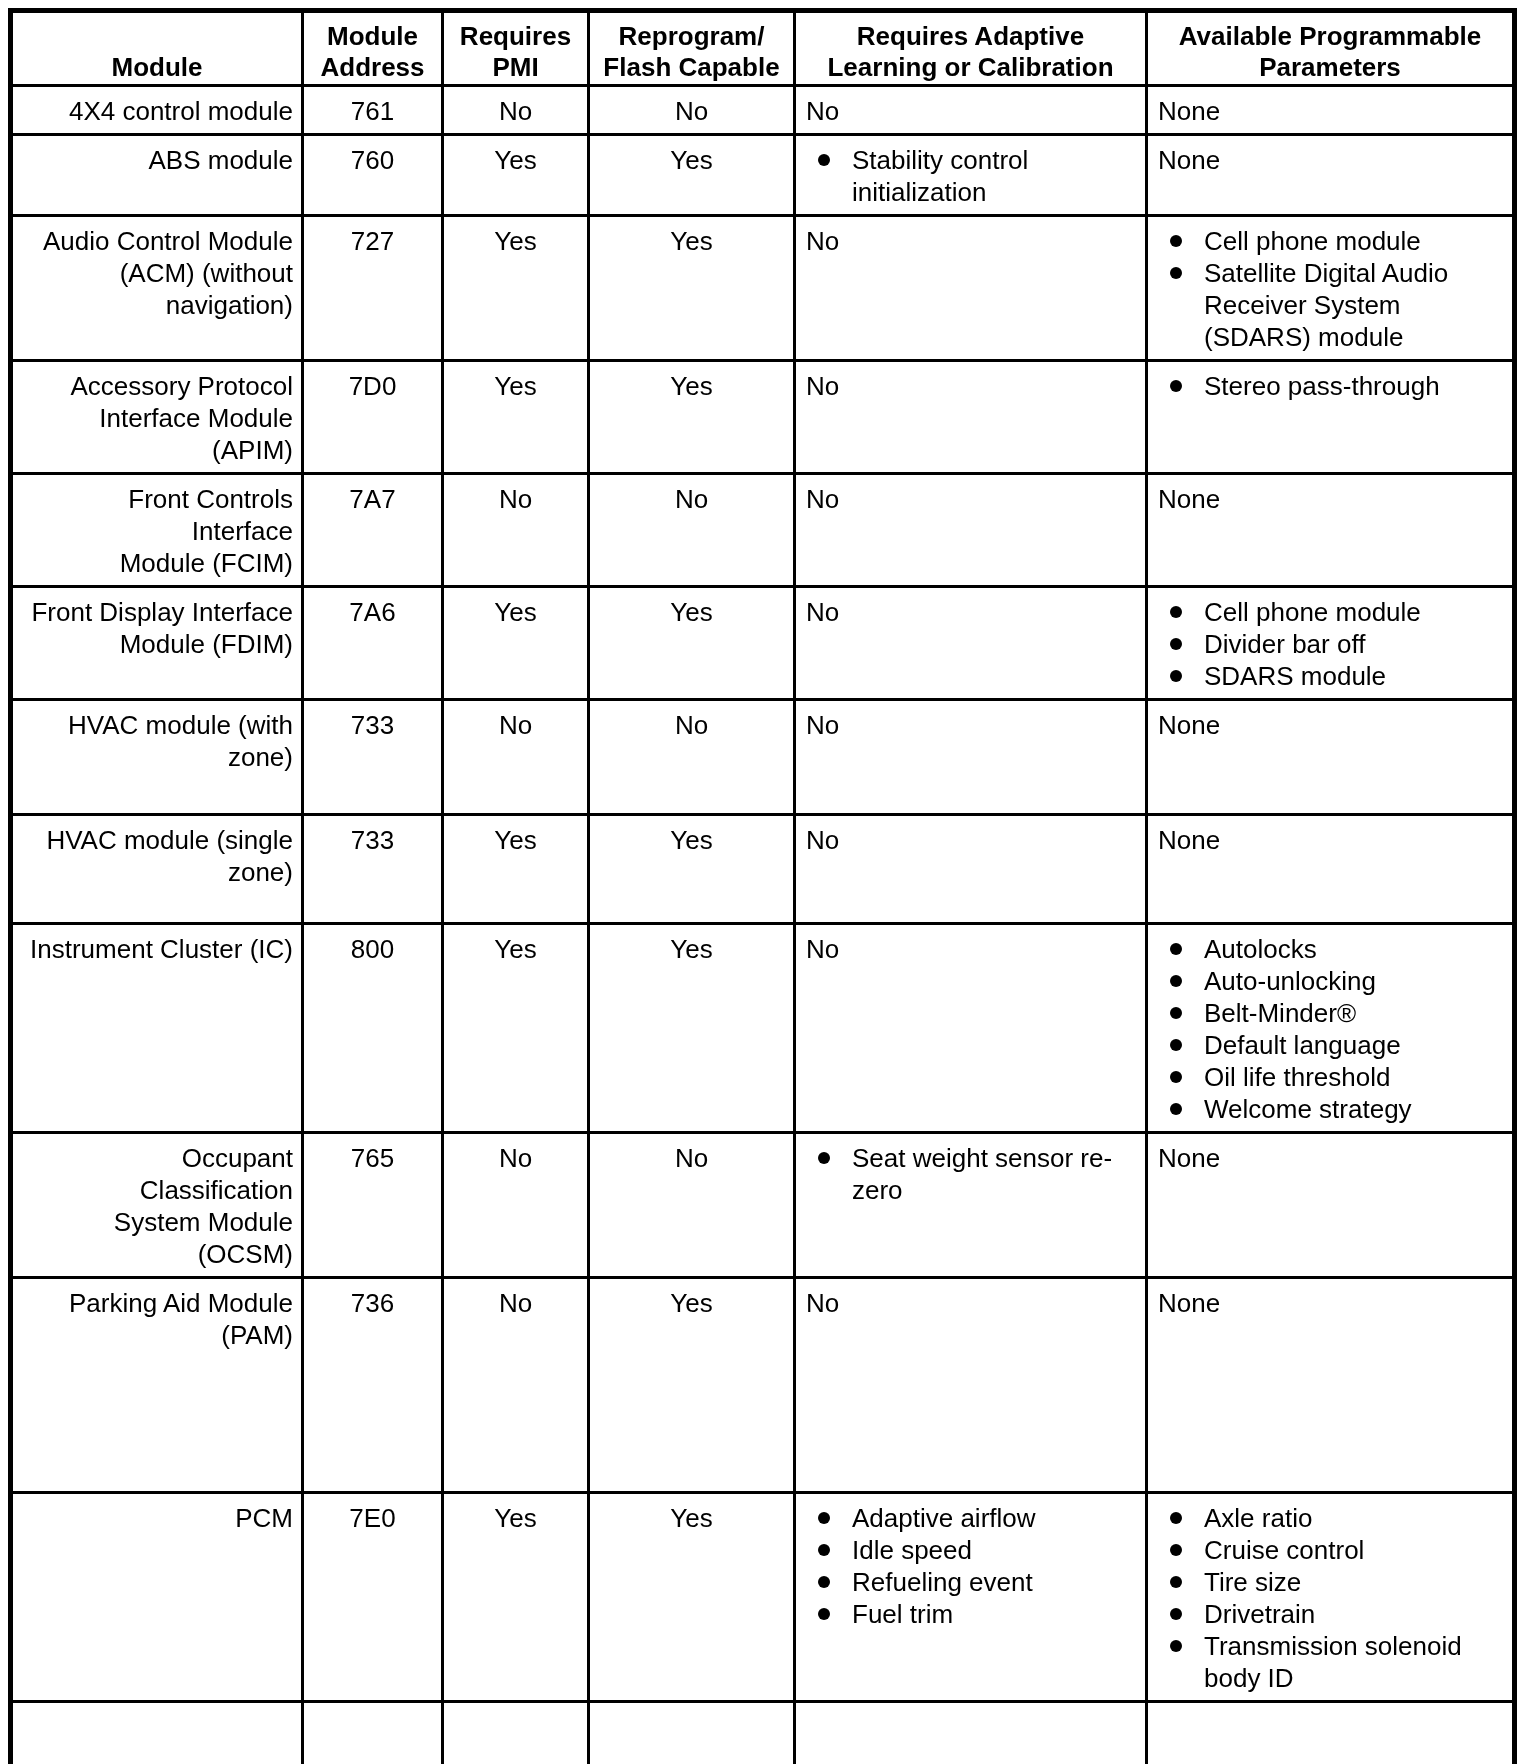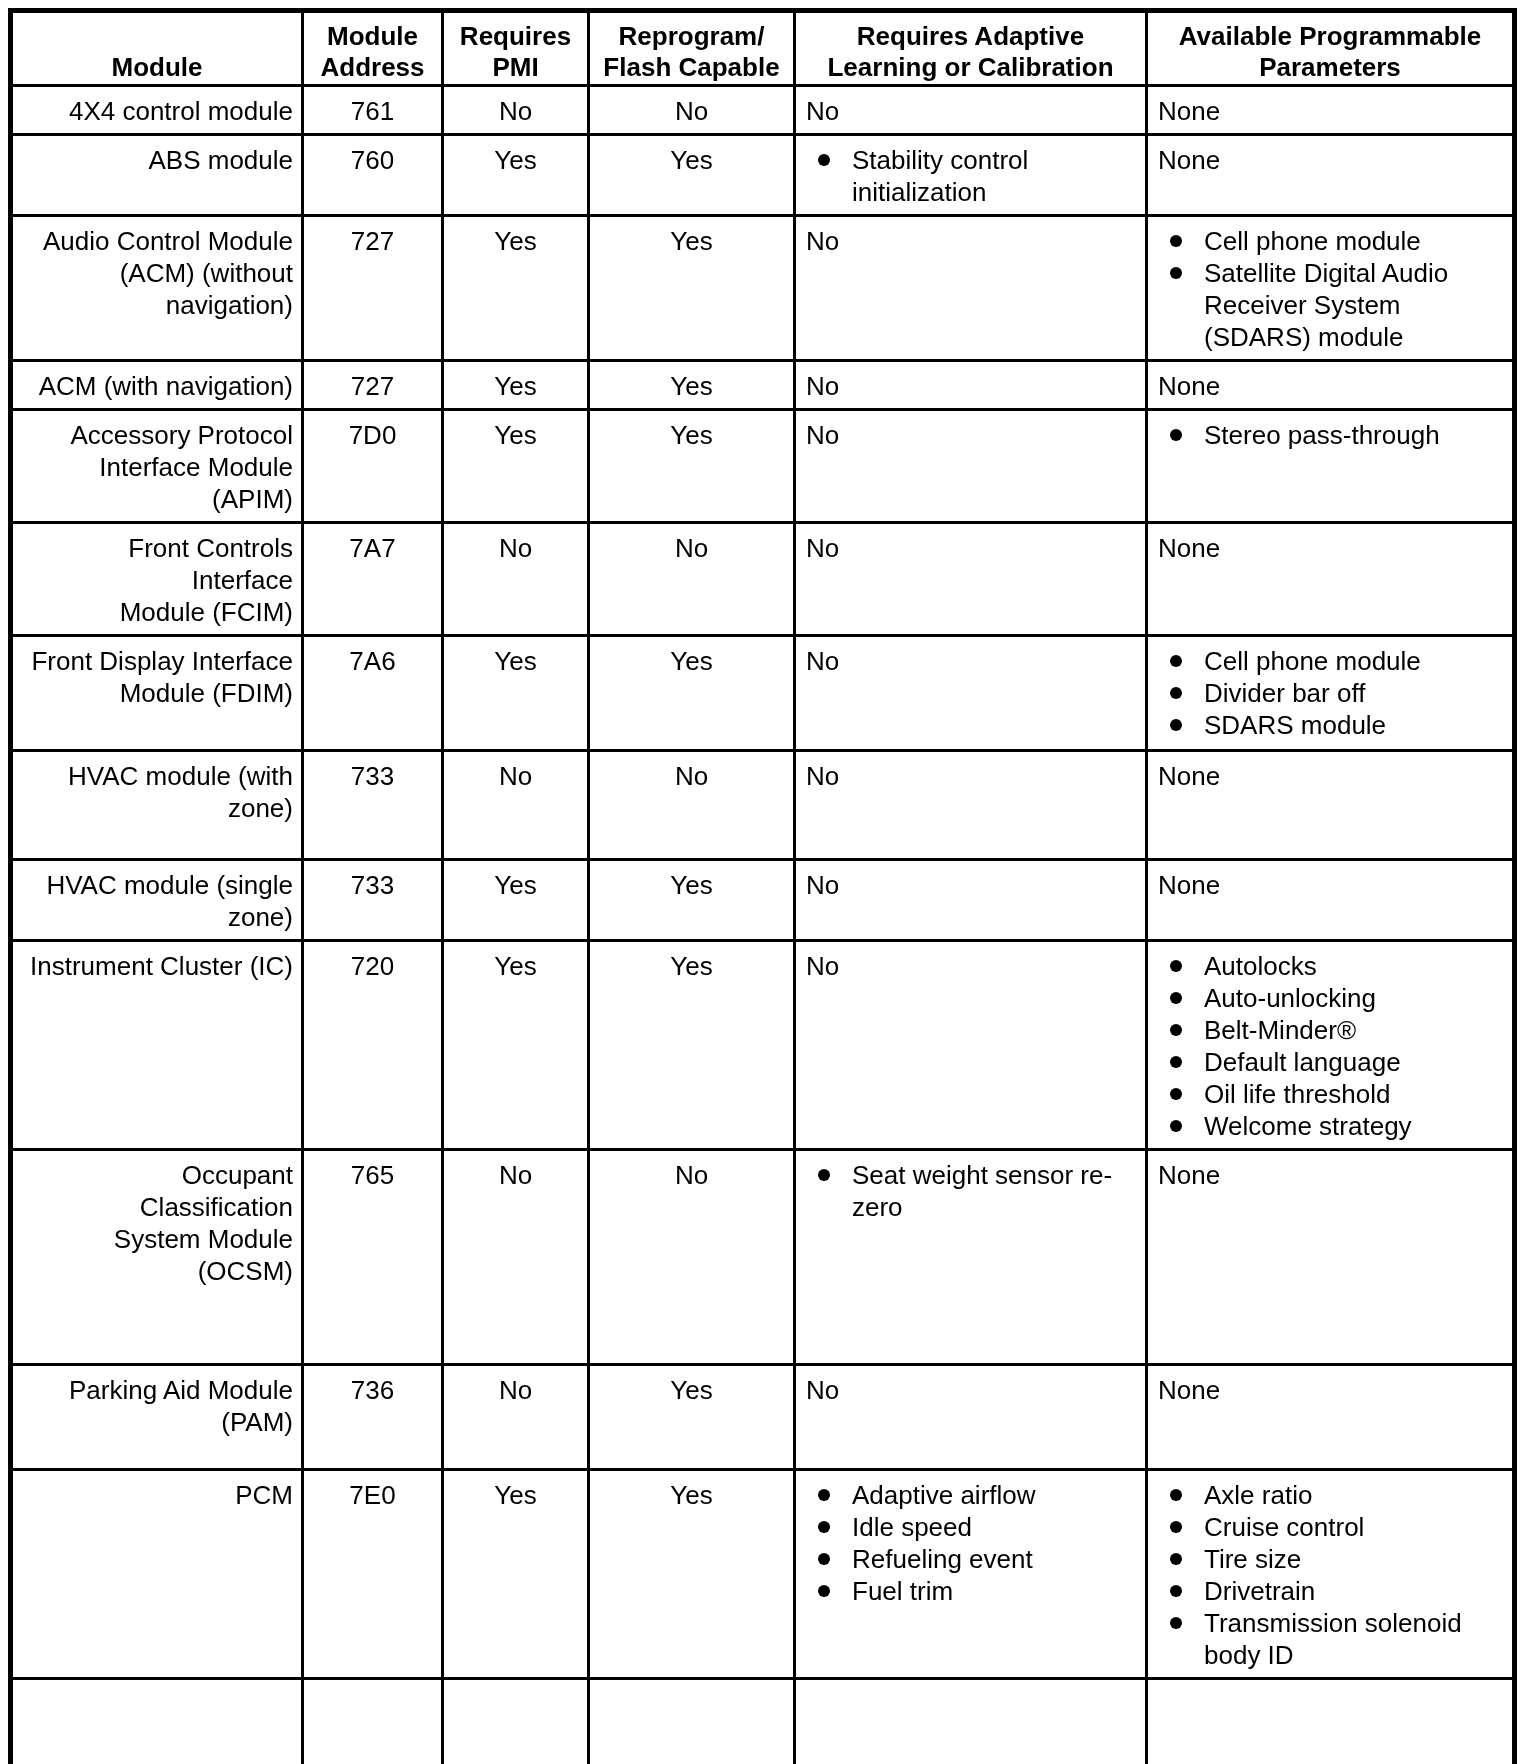--- a/index.html
+++ b/index.html
@@ -145,28 +145,20 @@
               <span class="bullet-text">Cell phone module</span>
             </div>
             <div class="bullet-item">
               <span class="bullet"></span>
               <span class="bullet-text">Satellite Digital Audio Receiver System (SDARS) module</span>
             </div>
           </div>
         </td>
       </tr>
       <tr>
-        <td class="c-module"><span class="cell-text">ACM (with navigation)</span></td>
-        <td class="c-addr"><span class="cell-text">727</span></td>
-        <td class="c-pmi"><span class="cell-text">Yes</span></td>
-        <td class="c-flash"><span class="cell-text">Yes</span></td>
-        <td class="c-adaptive"><span class="cell-text">No</span></td>
-        <td class="c-params"><span class="cell-text">None</span></td>
-      </tr>
-      <tr>
         <td class="c-module"><span class="cell-text">Accessory Protocol
 Interface Module
 (APIM)</span></td>
         <td class="c-addr"><span class="cell-text">7D0</span></td>
         <td class="c-pmi"><span class="cell-text">Yes</span></td>
         <td class="c-flash"><span class="cell-text">Yes</span></td>
         <td class="c-adaptive"><span class="cell-text">No</span></td>
         <td class="c-params">
           <div class="bullet-list">
             <div class="bullet-item">
@@ -222,21 +214,21 @@
         <td class="c-module"><span class="cell-text">HVAC module (single
 zone)</span></td>
         <td class="c-addr"><span class="cell-text">733</span></td>
         <td class="c-pmi"><span class="cell-text">Yes</span></td>
         <td class="c-flash"><span class="cell-text">Yes</span></td>
         <td class="c-adaptive"><span class="cell-text">No</span></td>
         <td class="c-params"><span class="cell-text">None</span></td>
       </tr>
       <tr>
         <td class="c-module"><span class="cell-text">Instrument Cluster (IC)</span></td>
-        <td class="c-addr"><span class="cell-text">720</span></td>
+        <td class="c-addr"><span class="cell-text">800</span></td>
         <td class="c-pmi"><span class="cell-text">Yes</span></td>
         <td class="c-flash"><span class="cell-text">Yes</span></td>
         <td class="c-adaptive"><span class="cell-text">No</span></td>
         <td class="c-params">
           <div class="bullet-list">
             <div class="bullet-item">
               <span class="bullet"></span>
               <span class="bullet-text">Autolocks</span>
             </div>
             <div class="bullet-item">

